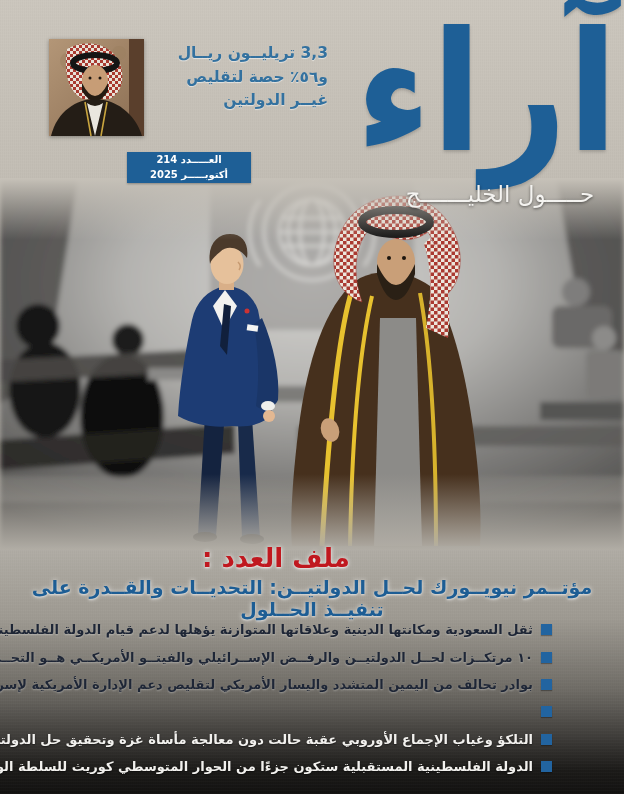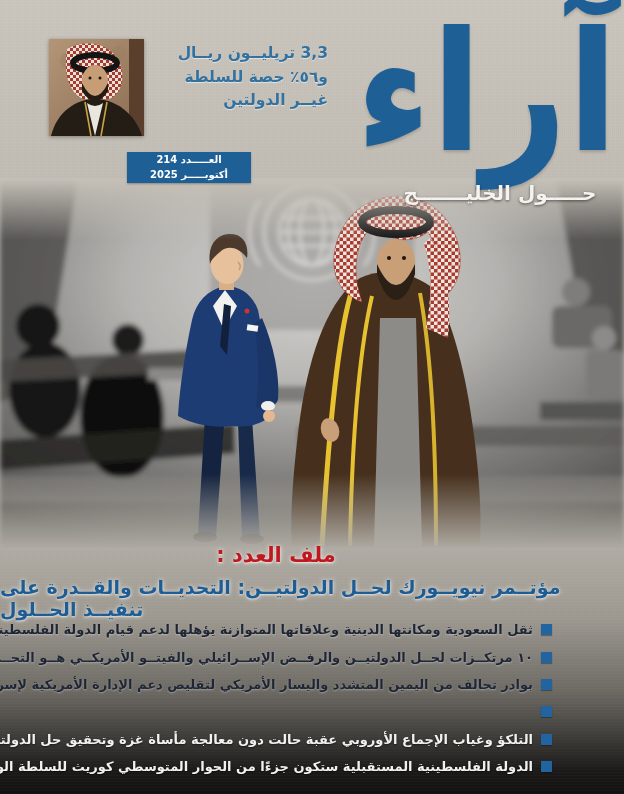--- a/index.html
+++ b/index.html
@@ -23,29 +23,29 @@
     text-align:right;font-weight:bold;font-size:15.5px;line-height:23.5px;
     color:#33719f;text-shadow:0 1px 1px rgba(255,255,255,.55);}
   .logo-araa{position:absolute;top:-26px;right:6px;width:238px;height:212px;z-index:3;
     text-align:center;font-weight:bold;font-size:148px;line-height:212px;
     color:#1e5f96;transform:scaleY(1.12);transform-origin:top center;
     text-shadow:0 2px 3px rgba(0,0,0,.18);}
   .issue-badge{position:absolute;top:152px;left:127px;width:124px;height:31px;z-index:4;
     background:#1e5f96;color:#fff;direction:rtl;text-align:center;
     font-size:10px;font-weight:bold;line-height:15px;box-shadow:0 1px 2px rgba(0,0,0,.3);}
   .logo-subtitle{position:absolute;top:181px;right:8px;width:232px;z-index:4;
-    text-align:center;color:#f4f3f0;font-weight:bold;font-size:20px;
+    text-align:center;color:#f4f3f0;font-weight:normal;font-size:23px;
     text-shadow:0 1px 3px rgba(0,0,0,.55);white-space:nowrap;margin-left:28px;}
   
   .photo-scene{position:absolute;top:178px;left:0;width:624px;height:372px;z-index:1;}
   
   .kicker{position:absolute;top:543px;left:0;width:552px;z-index:3;text-align:center;
-    color:#c0181f;font-weight:bold;font-size:21px;
+    color:#c0181f;font-weight:bold;font-size:26px;
     text-shadow:0 0 5px rgba(255,255,255,.75),0 1px 2px rgba(255,255,255,.6);}
-  .headline{position:absolute;top:576px;left:0;width:624px;z-index:3;text-align:left;
+  .headline{position:absolute;top:576px;left:0;width:624px;z-index:3;text-align:center;
     color:#1d5d94;font-weight:bold;font-size:19px;
     text-shadow:0 0 5px rgba(255,255,255,.7),0 1px 2px rgba(255,255,255,.55);}
   .bullets{position:absolute;top:616px;right:72px;left:36px;z-index:3;}
   .bullet-row{display:flex;align-items:center;gap:8px;height:27.4px;direction:rtl;}
   .bullet-sq{flex:0 0 auto;width:11px;height:11px;background:#2264a0;
     box-shadow:0 1px 1px rgba(0,0,0,.3);}
   .bullet-text{font-size:13px;font-weight:bold;white-space:nowrap;}
   .tone-dark .bullet-text{color:#1e2636;text-shadow:0 1px 2px rgba(255,255,255,.35);}
   .tone-light .bullet-text{color:#f2f1ee;text-shadow:0 1px 2px rgba(0,0,0,.55);}
 </style>
@@ -78,21 +78,21 @@
       <circle cx="41" cy="39" r="1.5" fill="#1c150e"></circle>
         <circle cx="51" cy="39" r="1.5" fill="#1c150e"></circle>
       <path d="M2,97 C8,72 28,60 46,60 C66,60 86,74 93,97 Z" fill="#241d16"></path>
       <path d="M38,64 L46,97 L54,64 Q46,70 38,64 Z" fill="#e9e6df"></path>
       <path d="M36,63 L42,97 M58,63 L52,97" stroke="#c9a53f" stroke-width="1.6" fill="none"></path>
     </svg>
   </div>
 
   <div class="gdp-note">
     <div>3,3 تريليــون ريــال</div>
-    <div>و٥٦٪ حصة للسلطة</div>
+    <div>و٥٦٪ حصة لتقليص</div>
     <div>غيــر الدولتين</div>
   </div>
 
   <div class="logo-araa">آراء</div>
   <div class="issue-badge">
     <div>العـــــدد 214</div>
     <div>أكتوبـــــر 2025</div>
   </div>
   <div class="logo-subtitle">حـــــول الخليـــــــج</div>
 

